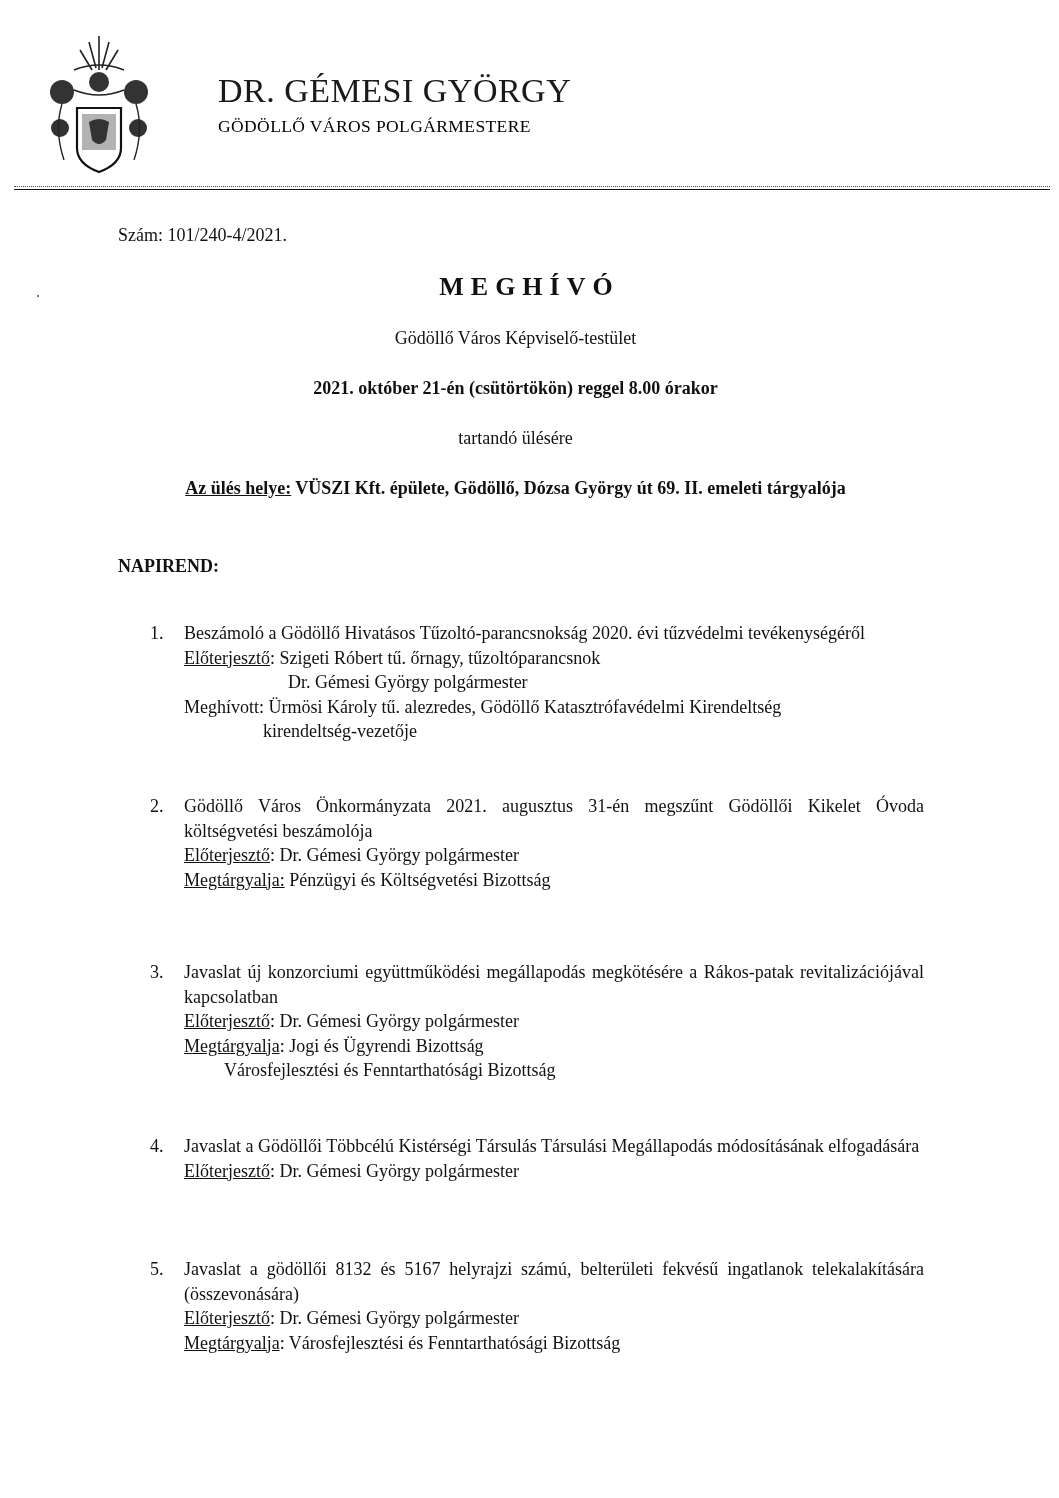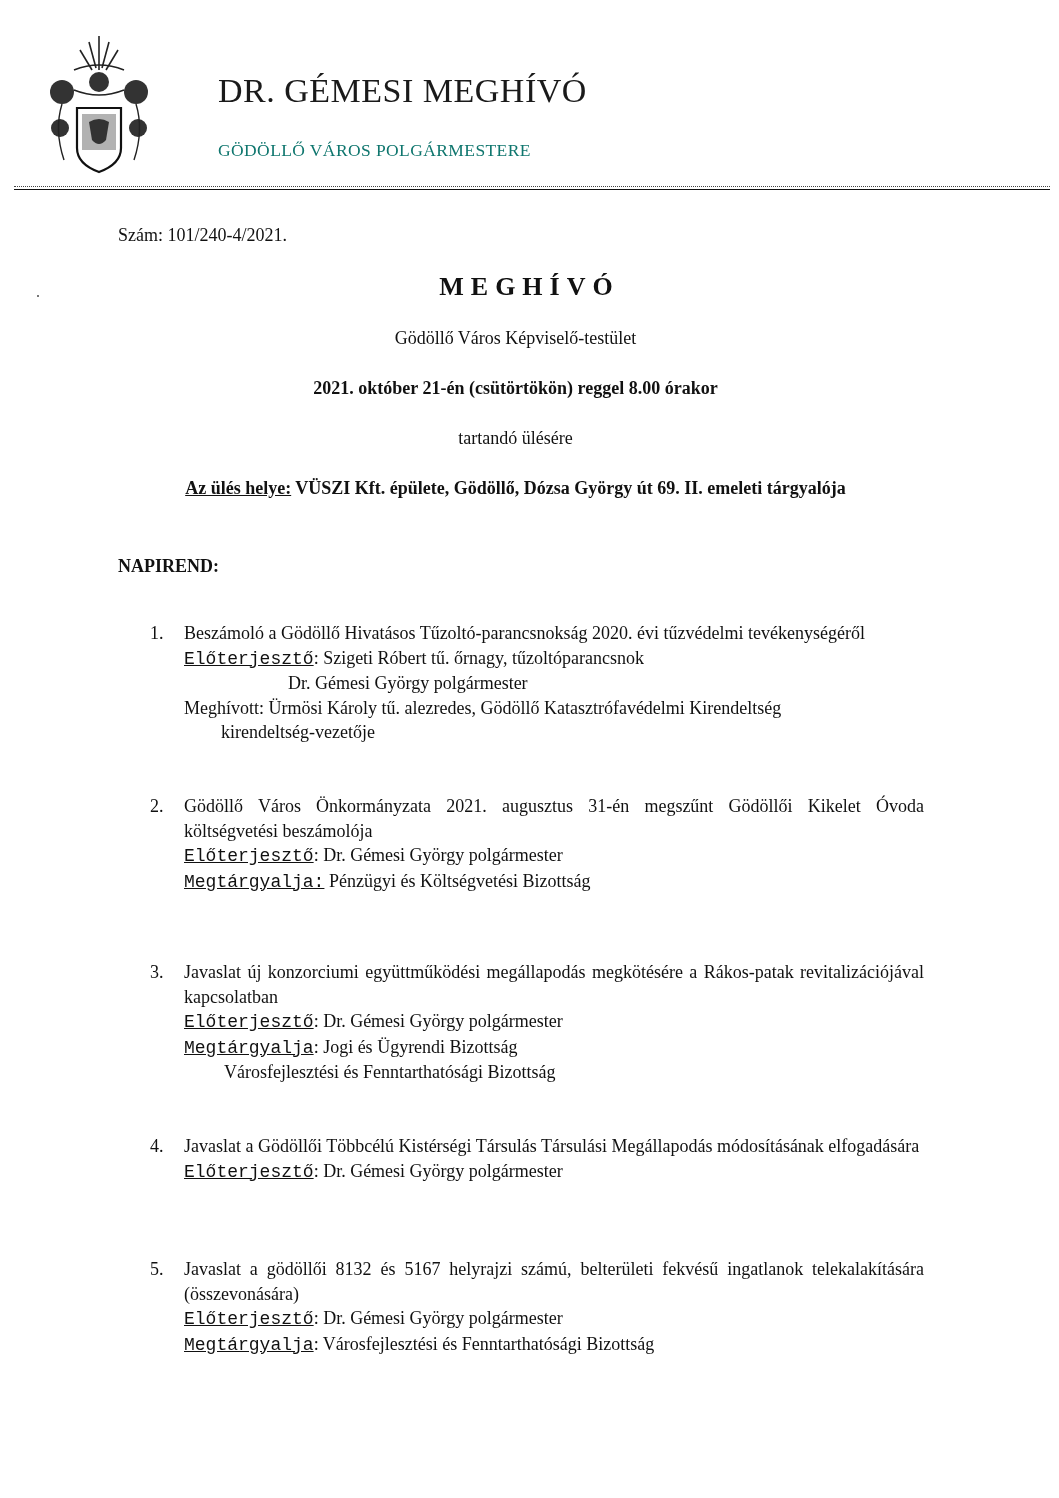--- a/index.html
+++ b/index.html
@@ -3,34 +3,34 @@
 <meta charset="utf-8">
 <style>
   html, body { margin: 0; padding: 0; background: #ffffff; }
   body {
     width: 1059px; height: 1498px; position: relative; overflow: hidden;
     font-family: "Liberation Serif", "DejaVu Serif", serif; color: #111;
   }
   .abs { position: absolute; }
   .crest { left: 44px; top: 30px; width: 110px; height: 150px; }
   .hdr-name { left: 218px; top: 72px; font-size: 34px; letter-spacing: 0.5px; color: #1a1a1a; white-space: nowrap; }
-  .hdr-sub { left: 218px; top: 140px; font-size: 17.5px; letter-spacing: 0.4px; color: #0f766e; white-space: nowrap; }
+  .hdr-sub { left: 218px; top: 116px; font-size: 17.5px; letter-spacing: 0.4px; color: #000000; white-space: nowrap; }
   .rule1 { left: 14px; top: 186px; width: 1036px; height: 0; border-top: 1px dotted #444; }
   .rule2 { left: 14px; top: 189px; width: 1036px; height: 0; border-top: 1.5px solid #111; }
   .szam { left: 118px; top: 225px; font-size: 18px; }
   .title { left: 0; width: 1059px; top: 272px; text-align: center; font-size: 26px; font-weight: bold; letter-spacing: 7px; }
   .center-line { left: 0; width: 1031px; text-align: center; font-size: 18px; }
   .bold { font-weight: bold; }
   .ul { text-decoration: underline; }
   .napirend { left: 118px; top: 548px; font-size: 18px; font-weight: bold; margin-top: 8px; }
   .item { left: 150px; width: 774px; font-size: 18px; line-height: 24.5px; }
   .item .num { position: absolute; left: 0; top: 0; width: 32px; }
   .item .text { margin-left: 34px; text-align: justify; text-align-last: left; }
   .item .row { margin-left: 34px; white-space: nowrap; }
-  .item .row .lbl { text-decoration: underline; font-family: Liberation Mono, monospace; }
+  .item .row .lbl { text-decoration: underline; }
   .dot { left: 37px; top: 295px; width: 2px; height: 2px; background: #777; }
 </style>
 </head>
 <body>
 
 <div class="abs crest">
   <svg width="110" height="150" viewBox="0 0 110 150">
     <g fill="none" stroke="#222" stroke-width="1.6">
       <path d="M55 6 L55 40"></path>
       <path d="M45 12 L52 38"></path>
@@ -51,21 +51,21 @@
       <path d="M92 74 Q100 100 90 130"></path>
       <path d="M30 60 Q55 70 80 60"></path>
     </g>
     <path d="M33 78 L77 78 L77 118 Q77 134 55 142 Q33 134 33 118 Z" fill="#fff" stroke="#111" stroke-width="2.2"></path>
     <g fill="#555">
       <rect x="38" y="84" width="34" height="36" opacity="0.45"></rect>
       <path d="M45 92 Q55 86 65 92 L62 110 Q55 118 48 110 Z" fill="#333"></path>
     </g>
   </svg>
 </div>
-<div class="abs hdr-name">DR. GÉMESI MEGHÍVÓ</div>
+<div class="abs hdr-name">DR. GÉMESI GYÖRGY</div>
 <div class="abs hdr-sub">GÖDÖLLŐ VÁROS POLGÁRMESTERE</div>
 <div class="abs rule1"></div>
 <div class="abs rule2"></div>
 <div class="abs dot"></div>
 
 <div class="abs szam">Szám: 101/240-4/2021.</div>
 <div class="abs title">MEGHÍVÓ</div>
 <div class="abs center-line" style="top:328px;">Gödöllő Város Képviselő-testület</div>
 <div class="abs center-line bold" style="top:378px;text-align:center;">2021. október 21-én (csütörtökön) reggel 8.00 órakor</div>
 <div class="abs center-line" style="top:428px;text-align:center;">tartandó ülésére</div>
@@ -73,21 +73,21 @@
   <span class="ul">Az ülés helye:</span><span> VÜSZI Kft. épülete, Gödöllő, Dózsa György út 69. II. emeleti tárgyalója</span>
 </div>
 <div class="abs napirend">NAPIREND:</div>
 
 <div class="abs item" style="top:621px;">
   <div class="num">1.</div>
   <div class="text">Beszámoló a Gödöllő Hivatásos Tűzoltó-parancsnokság 2020. évi tűzvédelmi tevékenységéről</div>
   <div class="row"><span class="lbl">Előterjesztő</span><span>: Szigeti Róbert tű. őrnagy, tűzoltóparancsnok</span></div>
   <div class="row" style="margin-left:138px;">Dr. Gémesi György polgármester</div>
   <div class="row"><span>Meghívott</span><span>: Ürmösi Károly tű. alezredes, Gödöllő Katasztrófavédelmi Kirendeltség</span></div>
-  <div class="row" style="margin-left:71px;">kirendeltség-vezetője</div>
+  <div class="row" style="margin-left:113px;">kirendeltség-vezetője</div>
 </div>
 
 <div class="abs item" style="top:794px;">
   <div class="num">2.</div>
   <div class="text">Gödöllő Város Önkormányzata 2021. augusztus 31-én megszűnt Gödöllői Kikelet Óvoda költségvetési beszámolója</div>
   <div class="row"><span class="lbl">Előterjesztő</span><span>: Dr. Gémesi György polgármester</span></div>
   <div class="row"><span class="lbl">Megtárgyalja:</span><span> Pénzügyi és Költségvetési Bizottság</span></div>
 </div>
 
 <div class="abs item" style="top:960px;">

